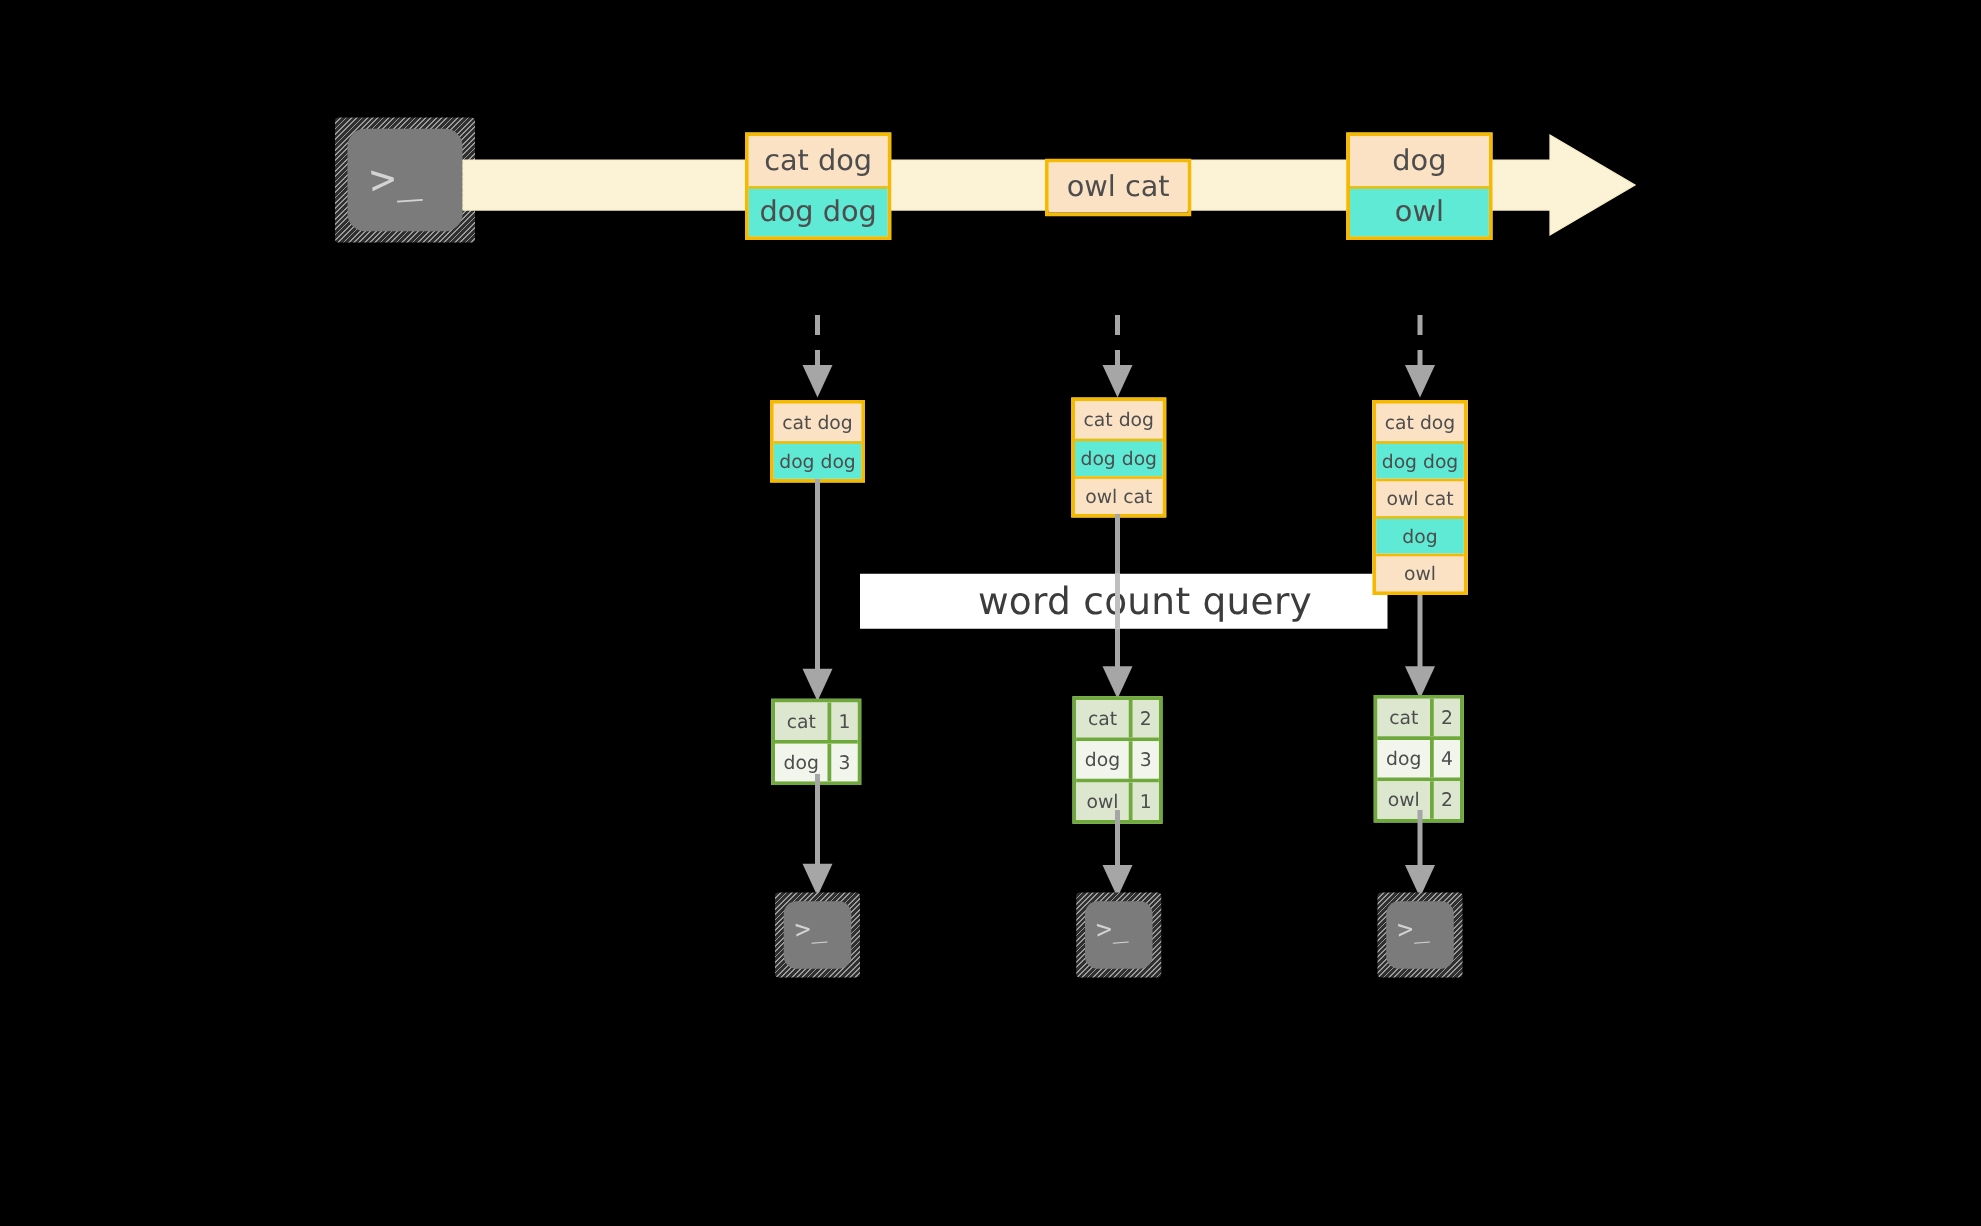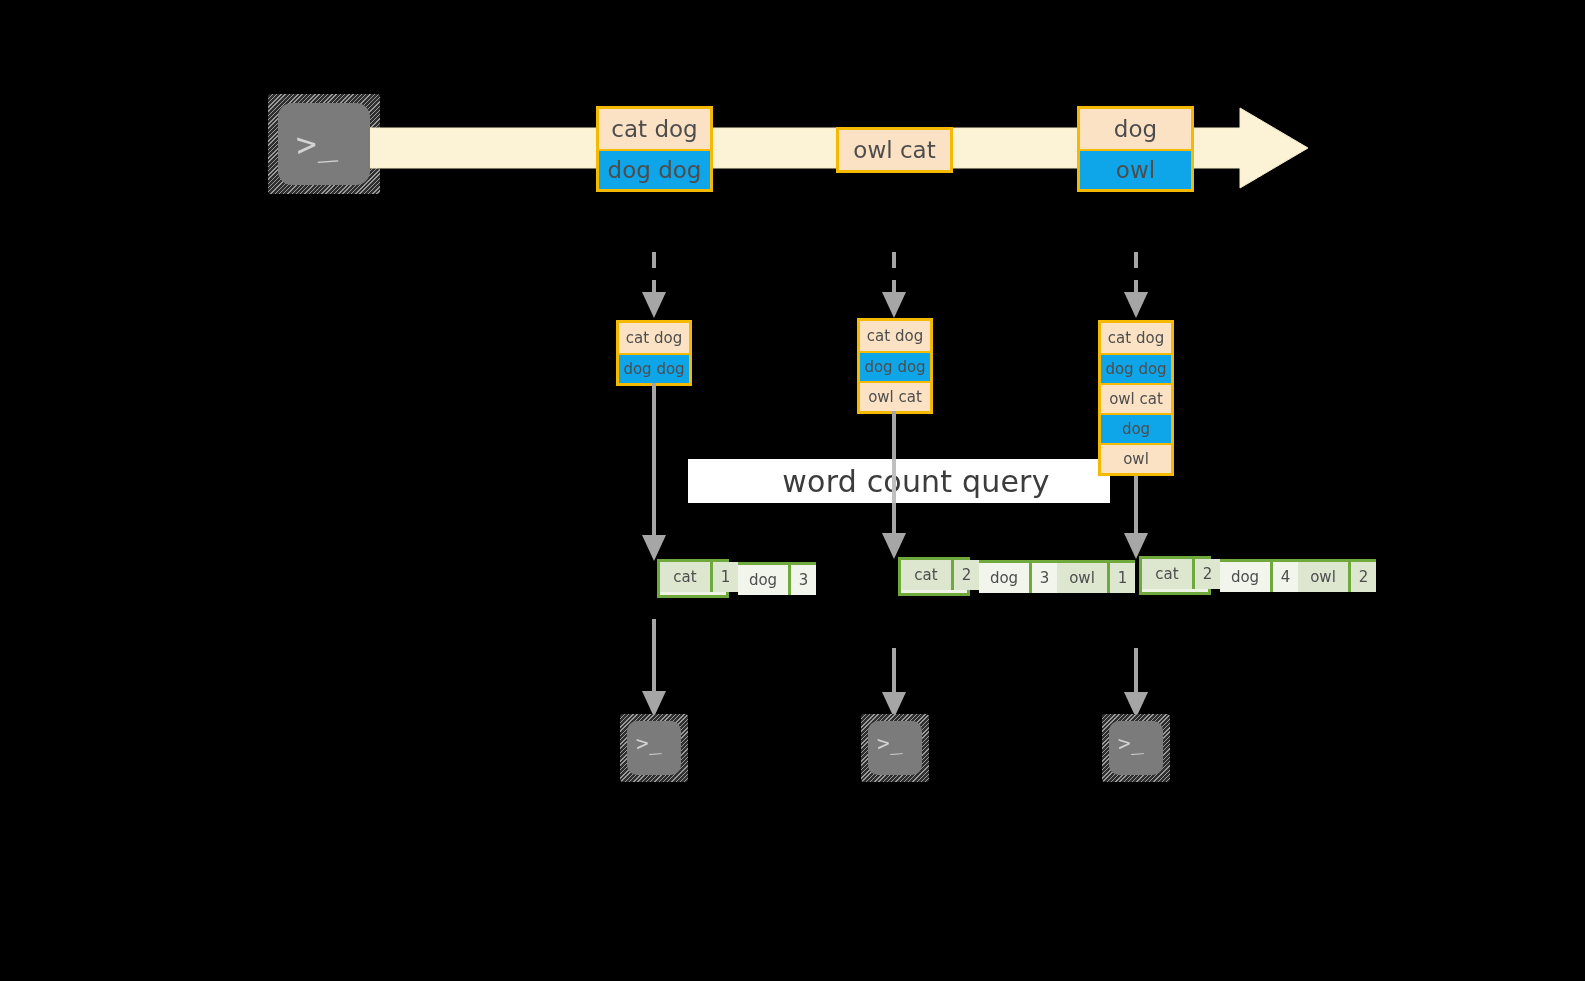--- a/index.html
+++ b/index.html
@@ -65,35 +65,34 @@
   }
   .rec-cell {
     box-sizing: border-box;
     display: flex;
     align-items: center;
     justify-content: center;
     color: #4d4d4d;
     white-space: nowrap;
   }
   .rec-cell.shade-a { background: #fbe2c4; }
-  .rec-cell.shade-b { background: #0ea5e9; }
+  .rec-cell.shade-b { background: #5eead4; }
   .rec-cell + .rec-cell { border-top: 2px solid #f5b900; }
 
   .rec-box.big .rec-cell { height: 40px; font-size: 23px; }
   .rec-box.small .rec-cell { height: 30px; font-size: 15px; }
 
   
   .res-table {
     position: absolute;
     box-sizing: border-box;
     border: 3px solid #6fa83b;
     background: #eef3e6;
     display: flex;
-    flex-direction: row;
-    margin-left: 40px;
+    flex-direction: column;
   }
   .res-row {
     display: flex;
     height: 30px;
   }
   .res-row + .res-row { border-top: 3px solid #6fa83b; }
   .res-cell {
     box-sizing: border-box;
     display: flex;
     align-items: center;

